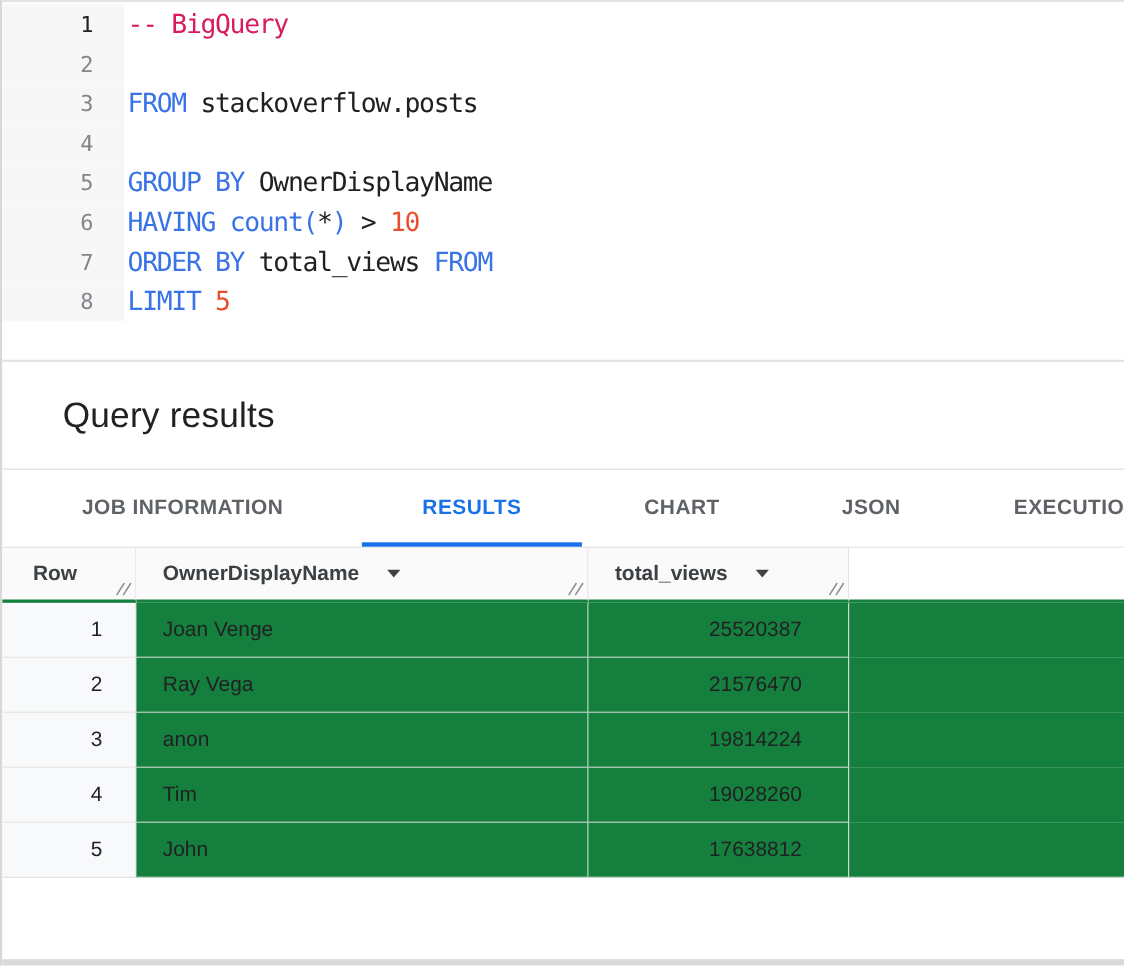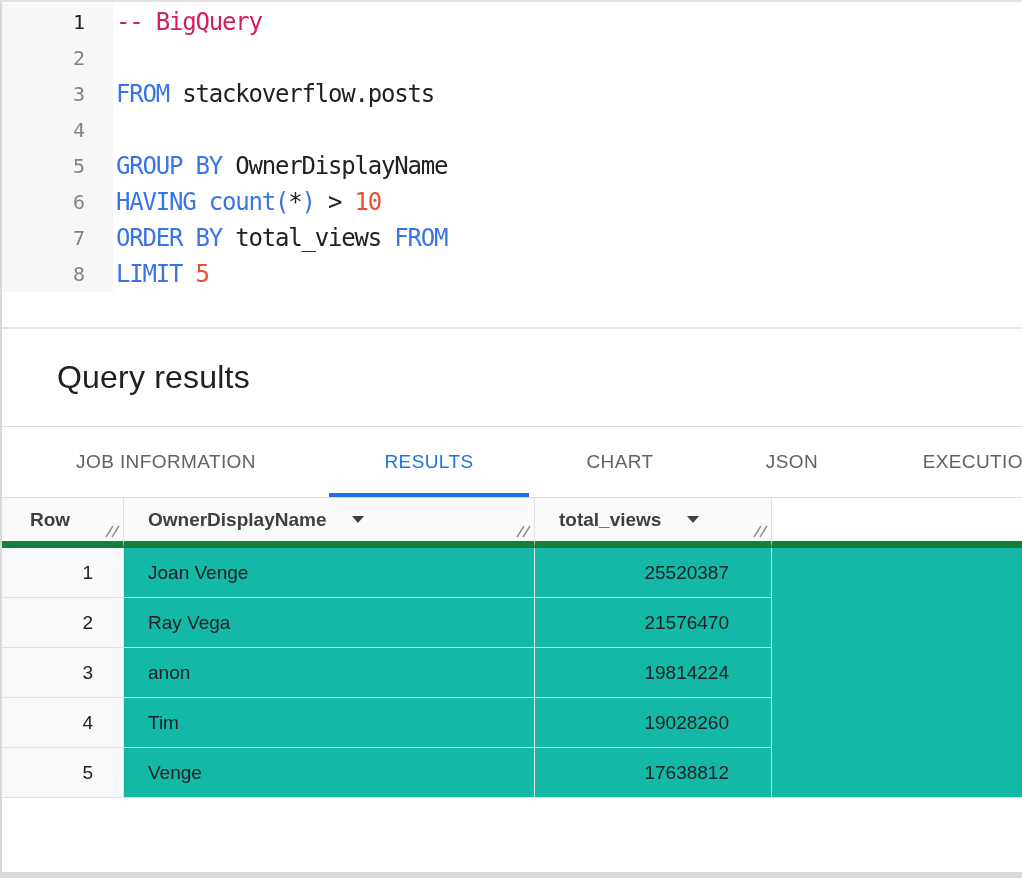--- a/index.html
+++ b/index.html
@@ -28,49 +28,49 @@
   .tok-num{color:var(--c-number);}
   .tok-str{color:var(--c-string);}
   .tok-pl{color:var(--c-text);}
   
   .results-head{height:98px;border-bottom:1px solid #dadce0;display:flex;align-items:center;padding-left:55px;box-sizing:border-box;}
   .results-title{font-size:32px;color:#212121;letter-spacing:.2px;}
   
   .tab-bar{height:71px;border-bottom:1px solid #dadce0;display:flex;align-items:stretch;padding-left:26px;box-sizing:border-box;}
   .tab{
     position:relative;display:flex;align-items:center;justify-content:center;
-    font-size:19px;font-weight:400;letter-spacing:.4px;color:var(--c-tab_inactive);
+    font-size:19px;font-weight:700;letter-spacing:.4px;color:var(--c-tab_inactive);
     cursor:pointer;white-space:nowrap;flex:0 0 auto;
   }
   .tab:nth-child(1){width:276px;}
   .tab:nth-child(2){width:200px;margin-left:25px;}
   .tab:nth-child(3){width:182px;}
   .tab:nth-child(4){width:162px;}
   .tab:nth-child(5){width:300px;}
   .tab.active{color:var(--c-accent);}
   .tab.active::after{content:"";position:absolute;left:0;right:0;bottom:0;height:4px;background:var(--c-accent);}
   
   .trow{display:grid;grid-template-columns:122px 411px 237px 1fr;}
   .th{
     position:relative;height:50px;box-sizing:border-box;display:flex;align-items:center;
-    background:#fafafa;border-bottom:7px solid #15803d;border-right:1px solid #e0e0e0;
+    background:#fafafa;border-bottom:3px solid #15803d;border-right:1px solid #e0e0e0;
     font-size:19px;font-weight:600;color:#3c4043;
   }
   .th-empty{background:#fff;border-right:none;}
   .th-rowcol{padding-left:28px;}
   .th-data{padding-left:24px;}
   .sort-arrow{
     width:0;height:0;margin-left:26px;
     border-left:6px solid transparent;border-right:6px solid transparent;border-top:7px solid #424242;
   }
   .grip{position:absolute;right:3px;bottom:3px;}
   .td{
     height:50px;box-sizing:border-box;display:flex;align-items:center;
     border-bottom:1px solid #e0e0e0;border-right:1px solid #e0e0e0;
-    font-size:19px;color:#202124;background:#14b8a6;
+    font-size:19px;color:#202124;background:#15803d;
   }
   .td-rownum{background:#f8f9fa;justify-content:flex-end;padding-right:30px;}
   .td-name{padding-left:24px;}
   .td-views{justify-content:flex-end;padding-right:42px;}
   .td-empty{border-bottom:none;border-right:none;}
   .trow.last .td-empty{border-bottom:1px solid #e0e0e0;}
   
   .bottom-spacer{height:66px;}
   .bottom-bar{position:absolute;left:0;right:0;bottom:0;height:6px;background:#d9d9d9;}
 </style>
@@ -170,21 +170,21 @@
           <div class="td td-empty"></div>
         </div>
         <div class="trow">
           <div class="td td-rownum">4</div>
           <div class="td td-name">Tim</div>
           <div class="td td-views">19028260</div>
           <div class="td td-empty"></div>
         </div>
         <div class="trow last">
           <div class="td td-rownum">5</div>
-          <div class="td td-name">Venge</div>
+          <div class="td td-name">John</div>
           <div class="td td-views">17638812</div>
           <div class="td td-empty"></div>
         </div>
       </div>
   </div>
 
   <div class="bottom-spacer"></div>
   <div class="bottom-bar"></div>
 </div>
 

